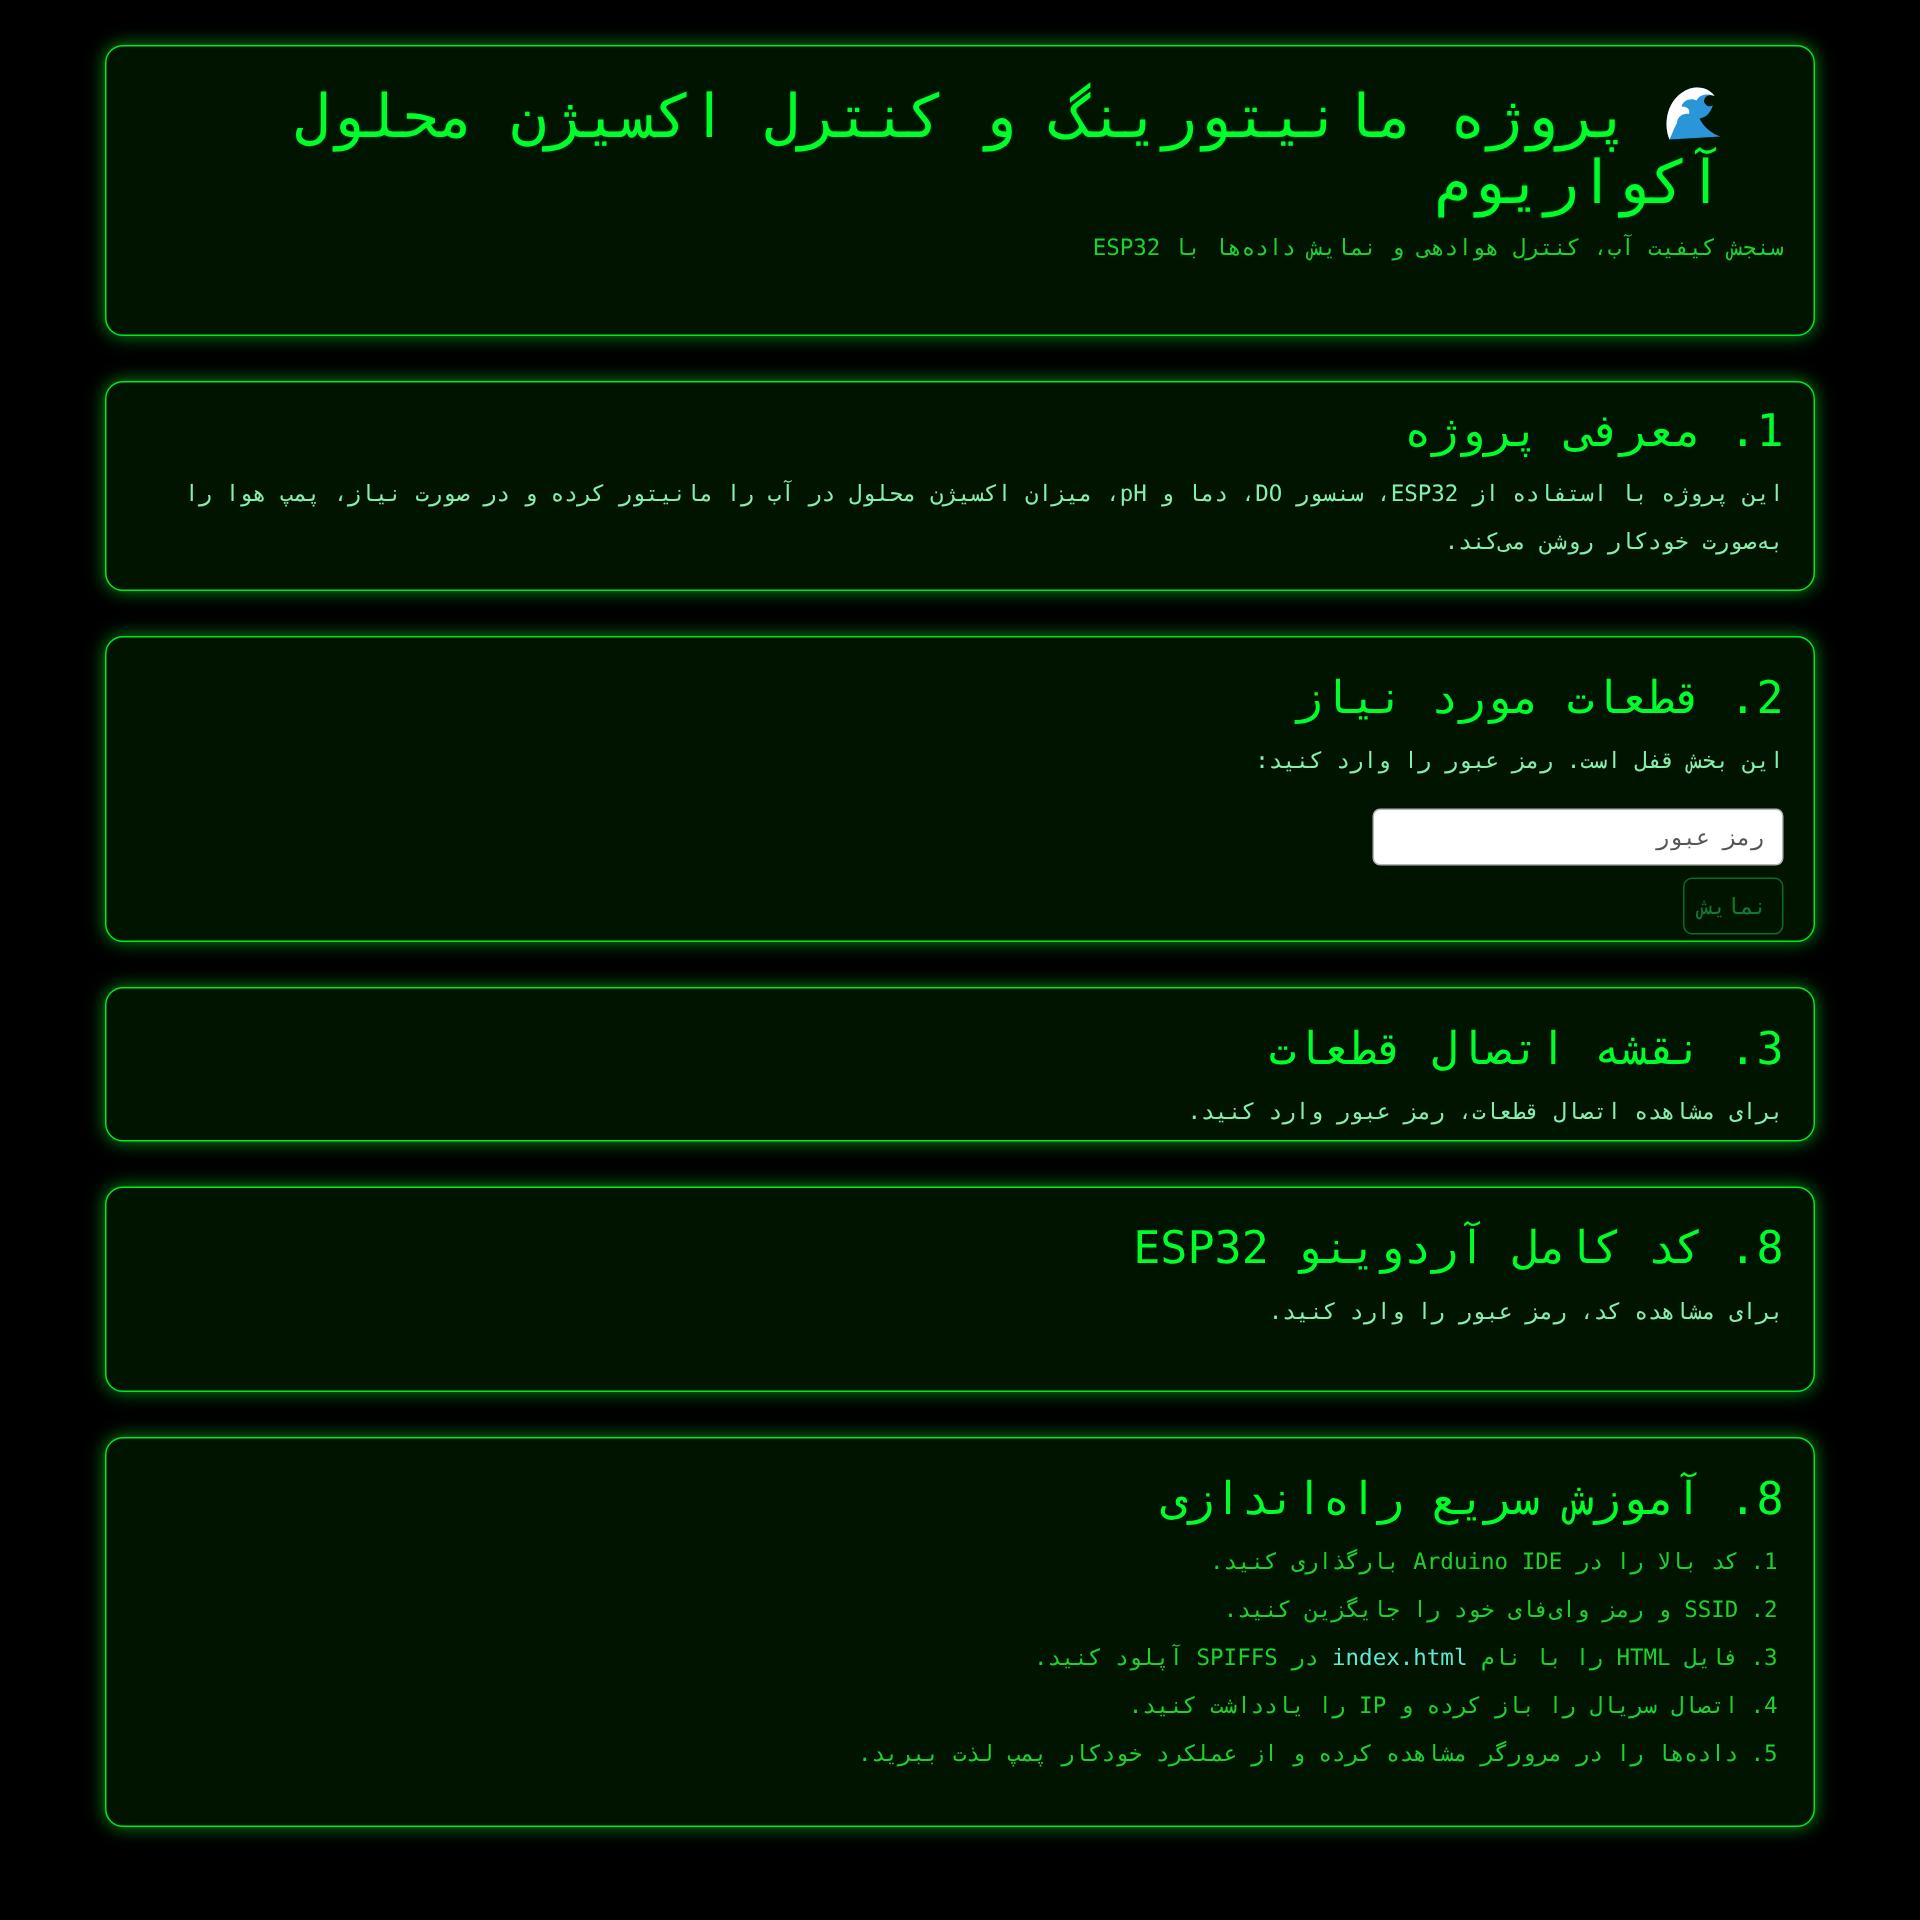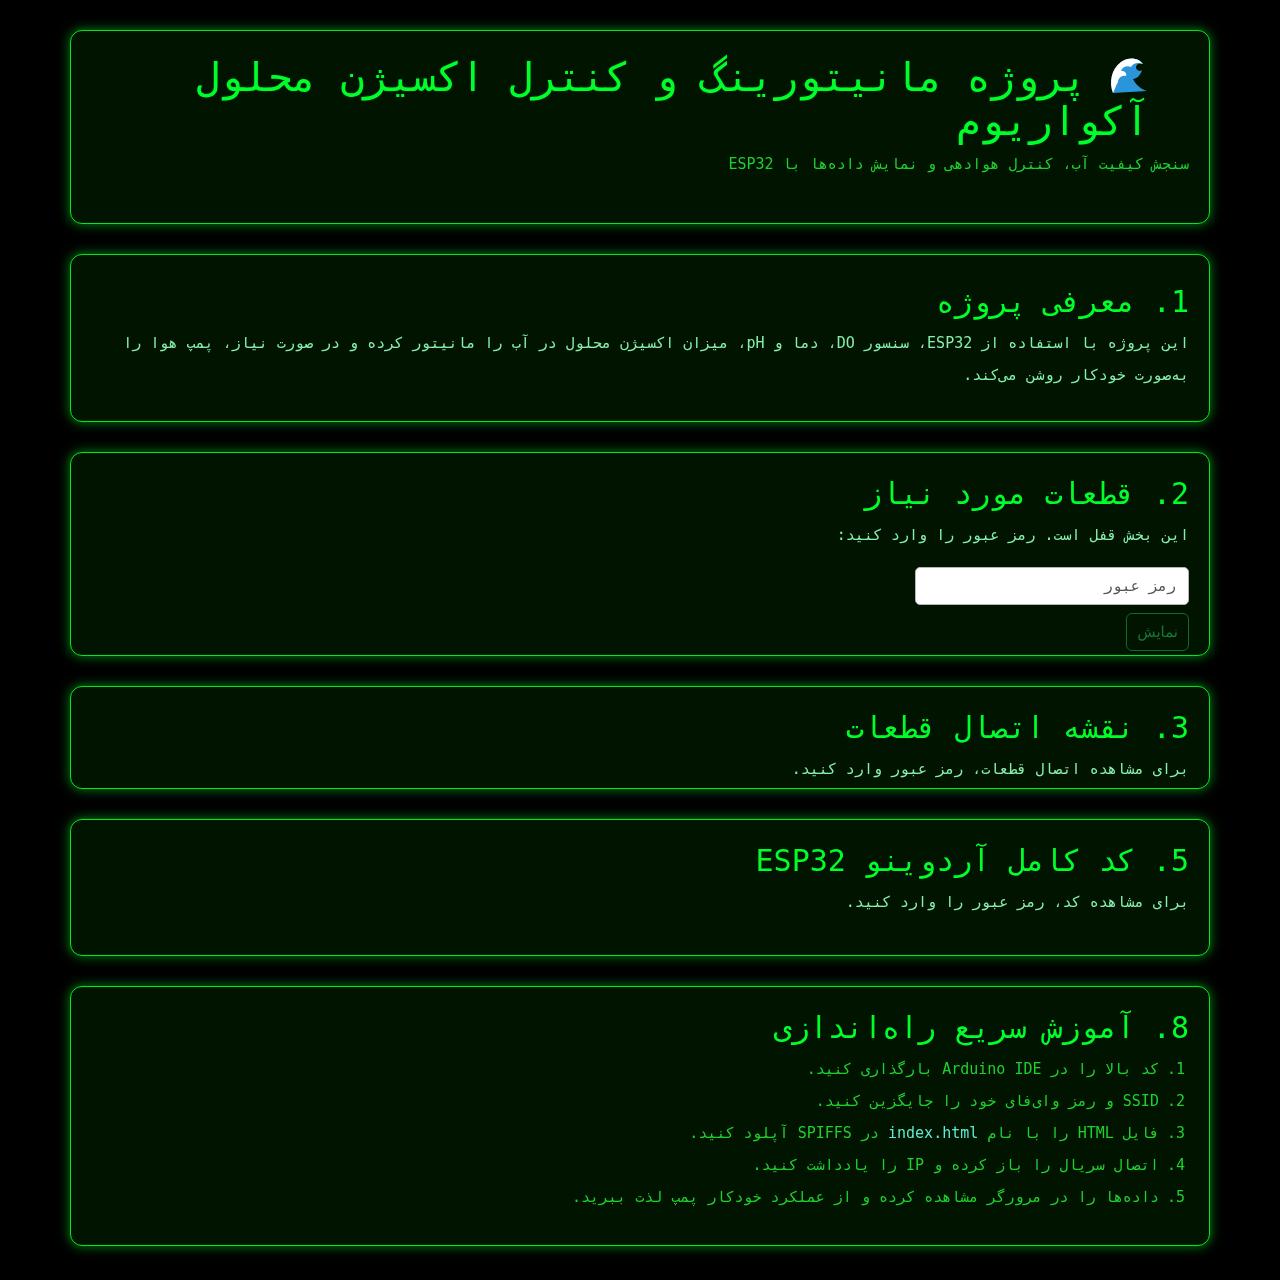--- a/index.html
+++ b/index.html
@@ -60,21 +60,21 @@
       margin: 0 0 6px 0;
       font-weight: normal;
       color: #00ff2a;
     }
     .section-text {
       font-size: 15px;
       line-height: 32px;
       color: #86efac;
       margin: 0;
     }
-    .card-intro { height: 168px; padding-top: 28px; }
+    .card-intro { height: 140px; padding-top: 14px; }
     .card-parts { height: 204px; padding-top: 22px; }
     .card-wiring { height: 103px; padding-top: 22px; }
     .card-code { height: 137px; padding-top: 22px; }
     .card-guide { height: 260px; padding-top: 22px; }
 
     .pwd-input {
       display: block;
       width: 274px;
       height: 38px;
       box-sizing: border-box;
@@ -92,21 +92,21 @@
     .pwd-input::placeholder { color: #555555; }
     .show-button {
       display: block;
       margin-top: 8px;
       height: 38px;
       padding: 0 10px;
       background: transparent;
       border: 1px solid #0f6b2a;
       border-radius: 6px;
       color: #137a35;
-      font-family: Liberation Sans, sans-serif;
+      font-family: Liberation Mono, monospace;
       font-size: 15px;
       cursor: pointer;
     }
     .steps {
       list-style: none;
       margin: 0;
       padding: 0;
     }
     .steps li {
       font-size: 15px;
@@ -141,21 +141,21 @@
     <input type="password" class="pwd-input" placeholder="رمز عبور" style="">
     <button class="show-button">نمایش</button>
   </section>
 
   <section class="card card-wiring">
     <h2 class="section-title">3. نقشه اتصال قطعات</h2>
     <p class="section-text">برای مشاهده اتصال قطعات، رمز عبور وارد کنید.</p>
   </section>
 
   <section class="card card-code">
-    <h2 class="section-title">5. کد کامل آردوینو ESP32</h2>
+    <h2 class="section-title">8. کد کامل آردوینو ESP32</h2>
     <p class="section-text">برای مشاهده کد، رمز عبور را وارد کنید.</p>
   </section>
 
   <section class="card card-guide">
     <h2 class="section-title">8. آموزش سریع راه‌اندازی</h2>
     <ol class="steps">
       <li><span class="step-num">1.</span><span>کد بالا را در Arduino IDE بارگذاری کنید.</span></li>
       <li><span class="step-num">2.</span><span>SSID و رمز وای‌فای خود را جایگزین کنید.</span></li>
       <li><span class="step-num">3.</span><span>فایل HTML را با نام</span> <code class="code-inline">index.html</code> <span>در SPIFFS آپلود کنید.</span></li>
       <li><span class="step-num">4.</span><span>اتصال سریال را باز کرده و IP را یادداشت کنید.</span></li>

